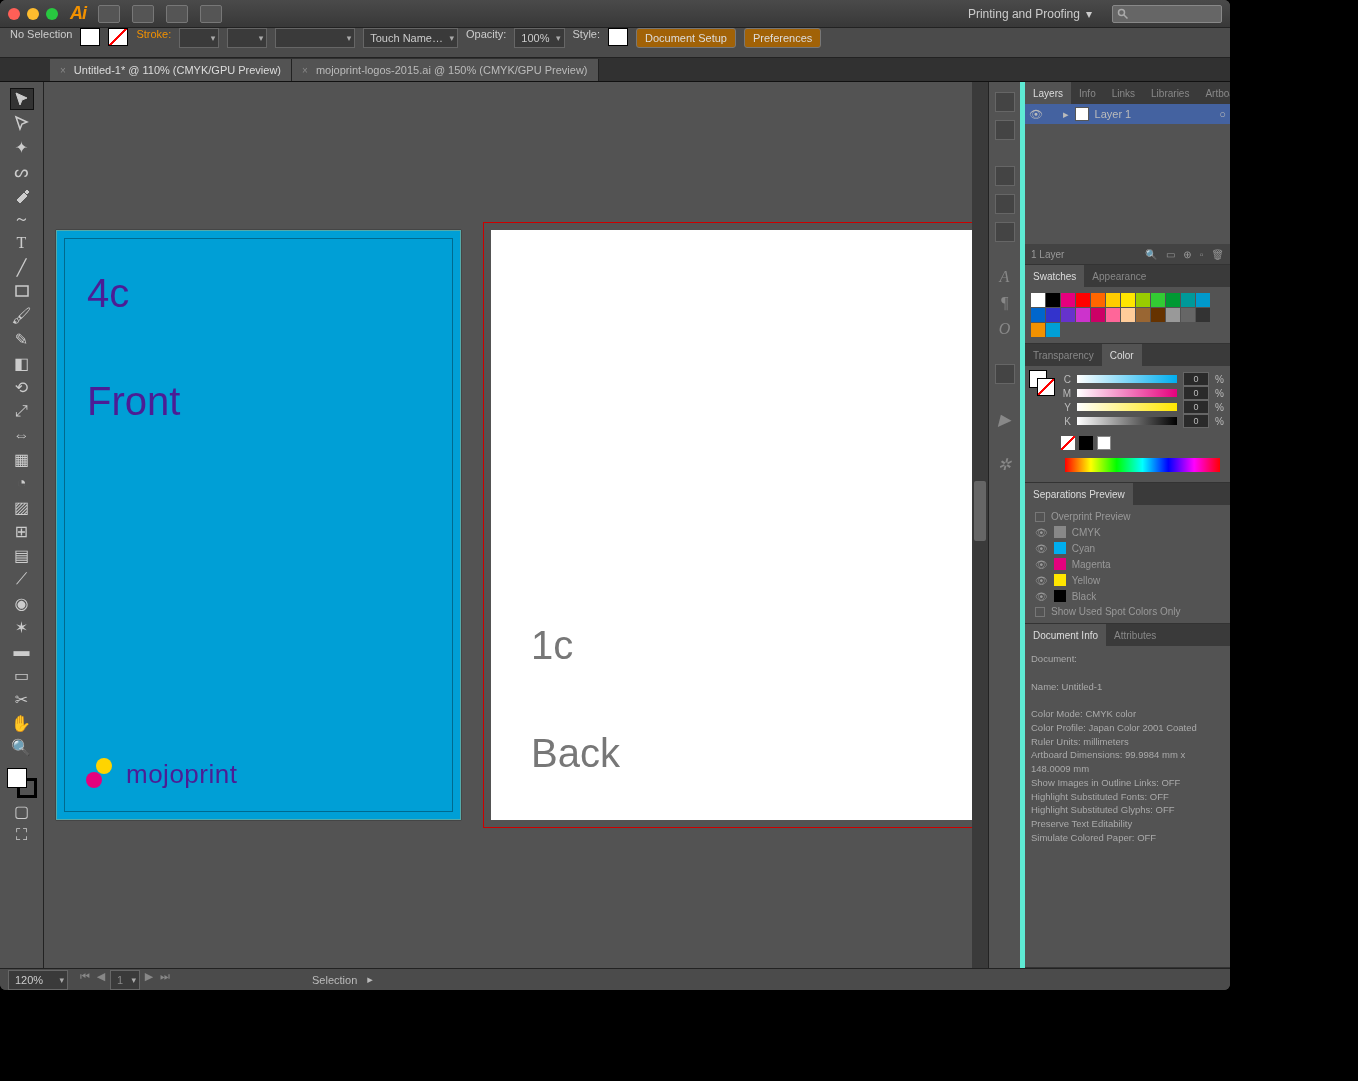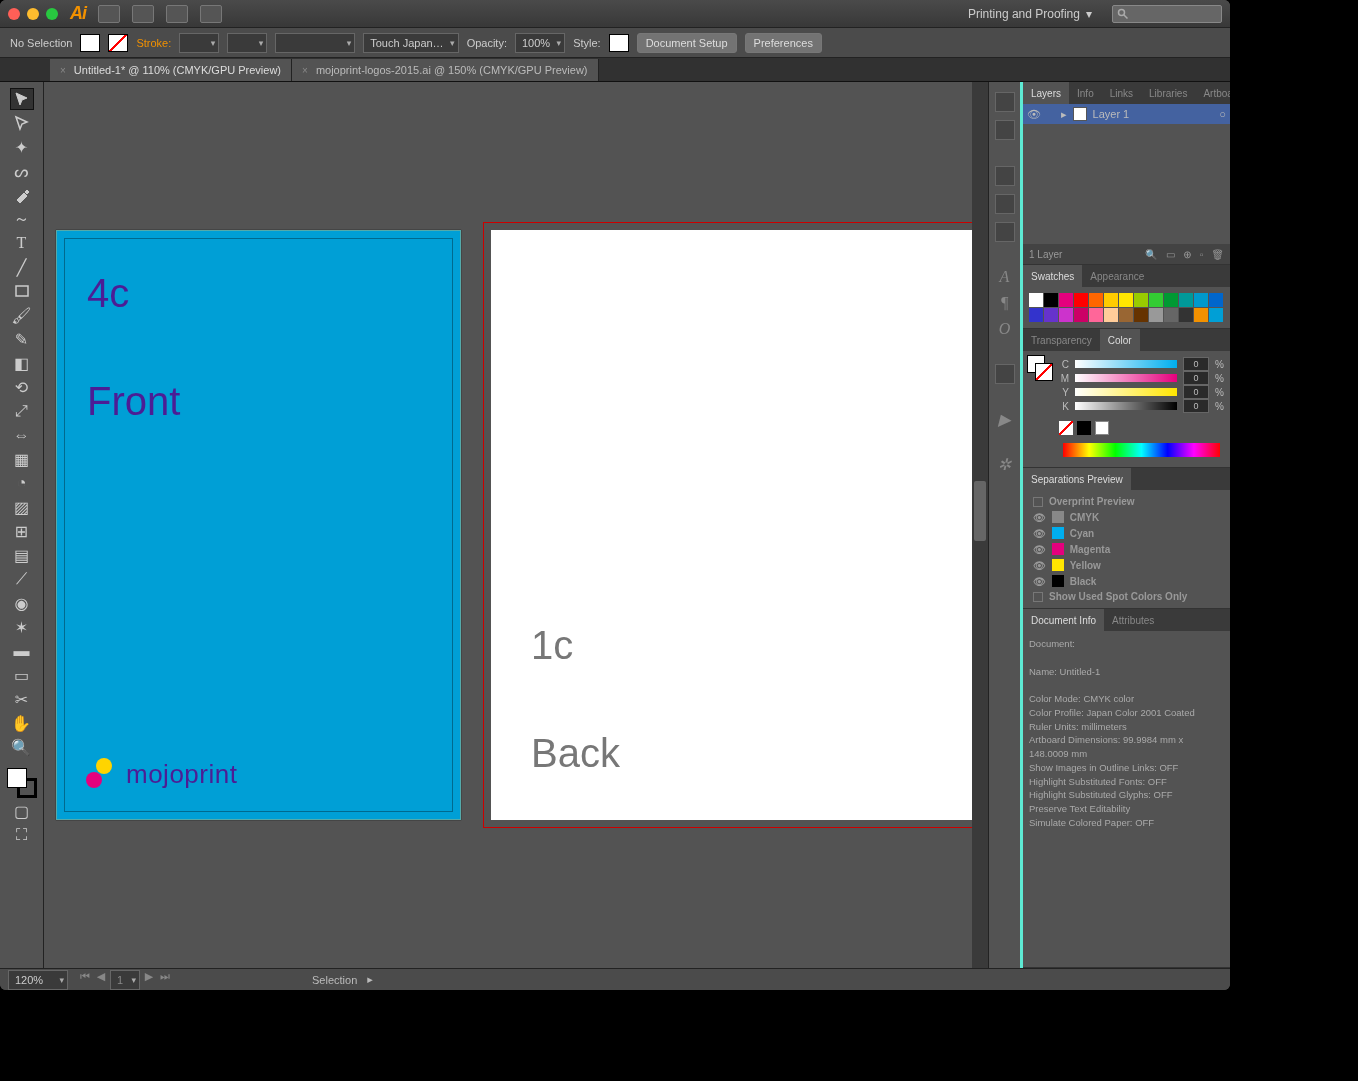--- a/index.html
+++ b/index.html
@@ -11,25 +11,25 @@
 .traffic { display:flex; gap:7px; }
 .traffic span { width:12px; height:12px; border-radius:50%; display:block; }
 .tr-red{background:#ff5f57;} .tr-yel{background:#febc2e;} .tr-grn{background:#28c840;}
 .ai-logo { color:#f29100; font-weight:bold; font-size:18px; font-style:italic; letter-spacing:-1px;}
 .menubar .spacer{flex:1;}
 .menubar .mini{width:22px;height:18px;background:#555;border:1px solid #777;border-radius:2px;}
 .workspace{ color:#ccc; font-size:12px; display:flex; align-items:center; gap:6px; padding:0 8px;}
 .searchbox{ width:110px; height:18px; background:#666; border:1px solid #888; border-radius:2px; display:flex; align-items:center; padding:0 4px;}
 .searchbox svg{width:12px;height:12px;fill:#aaa;}
 
-.ctrlbar{height:30px;background:#4b4b4b;border-bottom:1px solid #222;display:flex;align-items:center;gap:8px;padding:0 10px;font-size:11px;color:#ccc;}
+.ctrlbar{height:30px;background:#4b4b4b;border-bottom:1px solid #222;display:flex;align-items:flex-start;gap:8px;padding:0 10px;font-size:11px;color:#ccc;}
 .swatch{width:20px;height:18px;background:#fff;border:1px solid #000;}
 .dropdown{height:20px;background:#3a3a3a;border:1px solid #666;color:#ccc;font-size:11px;display:flex;align-items:center;padding:0 14px 0 6px;position:relative;min-width:50px;}
 .dropdown::after{content:"▾";position:absolute;right:3px;font-size:9px;color:#aaa;}
-.btn{height:20px;background:#737373;border:1px solid #777;color:#ddd;font-size:11px;padding:0 8px;border-radius:3px;display:flex;align-items:center;}
+.btn{height:20px;background:#a16207;border:1px solid #777;color:#ddd;font-size:11px;padding:0 8px;border-radius:3px;display:flex;align-items:center;}
 
 .tabbar{height:24px;background:#313131;display:flex;align-items:flex-end;padding-left:50px;border-bottom:1px solid #111;}
 .filetab{height:22px;background:#535353;color:#bbb;font-size:11px;display:flex;align-items:center;gap:8px;padding:0 10px;border-right:1px solid #222;}
 .filetab.active{background:#535353;color:#ddd;}
 .filetab .close{font-size:10px;color:#888;}
 
 .main{display:flex;height:calc(100% - 28px - 30px - 24px - 22px);}
 .toolbox{width:44px;background:#535353;border-right:1px solid #222;display:flex;flex-direction:column;align-items:center;padding-top:6px;gap:2px;}
 .tool{width:24px;height:22px;display:flex;align-items:center;justify-content:center;color:#ccc;}
 .tool.sel{background:#333;border:1px solid #111;}
@@ -49,21 +49,21 @@
 .ml-y{background:#ffd400;top:0;left:10px;}
 .ml-m{background:#e5007d;bottom:2px;left:0;}
 .ml-c{background:#009fd6;bottom:2px;right:0;}
 .mojo-text{color:#4c1d95;font-size:26px;font-weight:400;letter-spacing:.5px;}
 .ab-back{width:485px;height:590px;background:#fff;position:relative;}
 .ab-back .bleedo{position:absolute;inset:-8px;border:1px solid #c00;}
 .ab-back h1{position:absolute;bottom:40px;left:40px;color:#777;font-weight:400;font-size:40px;line-height:1.35;}
 .sidecollapsed{width:32px;background:#535353;border-left:1px solid #222;display:flex;flex-direction:column;align-items:center;gap:8px;padding-top:10px;}
 .sidecollapsed .ic{width:20px;height:20px;background:#444;border:1px solid #666;}
 .sidecollapsed .ictxt{color:#888;font-size:16px;font-style:italic;font-family:serif;}
-.rightpanels{width:210px;background:#535353;display:flex;flex-direction:column;border-left:3px solid #5eead4;font-size:11px;color:#bbb;overflow:hidden;}
+.rightpanels{width:210px;background:#535353;display:flex;flex-direction:column;border-left:5px solid #5eead4;font-size:11px;color:#bbb;overflow:hidden;}
 .panel{border-bottom:1px solid #333;}
 .panel-tabs{display:flex;background:#3a3a3a;height:22px;align-items:center;}
 .ptab{padding:0 8px;height:100%;display:flex;align-items:center;color:#888;font-size:10px;}
 .ptab.active{background:#535353;color:#ddd;}
 .panel-body{padding:4px;}
 .layer-row{display:flex;align-items:center;gap:6px;height:20px;background:#4462a0;padding:0 4px;}
 .layer-row .eye{width:12px;}
 .layer-row .thumb{width:14px;height:14px;background:#fff;border:1px solid #555;}
 .layer-footer{display:flex;justify-content:space-between;align-items:center;height:20px;padding:0 6px;font-size:10px;color:#999;background:#434343;}
 .layer-footer .ics{display:flex;gap:8px;}
@@ -73,21 +73,21 @@
 .color-sliders .fsmini{position:absolute;left:4px;top:4px;width:26px;height:26px;}
 .slider-row{display:flex;align-items:center;gap:6px;font-size:10px;}
 .slider-row .lab{width:10px;text-align:right;}
 .slider-row .track{flex:1;height:8px;}
 .slider-row .val{width:26px;height:14px;background:#2a2a2a;border:1px solid #666;text-align:center;font-size:9px;line-height:13px;}
 .tC{background:linear-gradient(90deg,#fff,#00aeef);}
 .tM{background:linear-gradient(90deg,#fff,#e5007d);}
 .tY{background:linear-gradient(90deg,#fff,#ffe600);}
 .tK{background:linear-gradient(90deg,#fff,#000);}
 .spectrum{height:14px;background:linear-gradient(90deg,red,yellow,lime,cyan,blue,magenta,red);margin:4px;}
-.seprow{display:flex;align-items:center;gap:6px;padding:2px 6px;font-size:10px;color:#999;font-weight:bold;}
+.seprow{display:flex;align-items:center;gap:6px;padding:2px 6px;font-size:10px;color:#999;}
 .seprow .chip{width:12px;height:12px;}
 .docinfo{padding:6px;font-size:9.5px;line-height:1.45;color:#aaa;}
 
 .status{height:22px;background:#4b4b4b;border-top:1px solid #222;display:flex;align-items:center;font-size:11px;color:#bbb;padding:0 8px;gap:10px;}
 .status .zoom{width:60px;}
 .status .nav{display:flex;gap:2px;}
 .status .nav span{width:14px;text-align:center;color:#888;}
 .scrollbar-v{position:absolute;right:0;top:0;bottom:0;width:16px;background:#3a3a3a;}
 .scrollbar-v .thumb{position:absolute;left:2px;right:2px;top:45%;height:60px;background:#666;border-radius:2px;}
 </style>
@@ -121,21 +121,21 @@
   </div>
 
   <div class="ctrlbar">
     <span>No Selection</span>
     <span class="swatch"></span>
     <span class="swatch" style="background:linear-gradient(135deg,#fff 45%,red 45%,red 55%,#fff 55%)"></span>
     <span style="color:#f29100">Stroke:</span>
     <span class="dropdown" style="min-width:40px"></span>
     <span class="dropdown" style="min-width:40px"></span>
     <span class="dropdown" style="min-width:80px"></span>
-    <span class="dropdown" style="min-width:80px">Touch Japan…</span>
+    <span class="dropdown" style="min-width:80px">Touch Name…</span>
     <span>Opacity:</span>
     <span class="dropdown" style="min-width:50px">100%</span>
     <span>Style:</span>
     <span class="swatch"></span>
     <span class="btn">Document Setup</span>
     <span class="btn">Preferences</span>
   </div>
 
   <div class="tabbar">
     <div class="filetab active">

